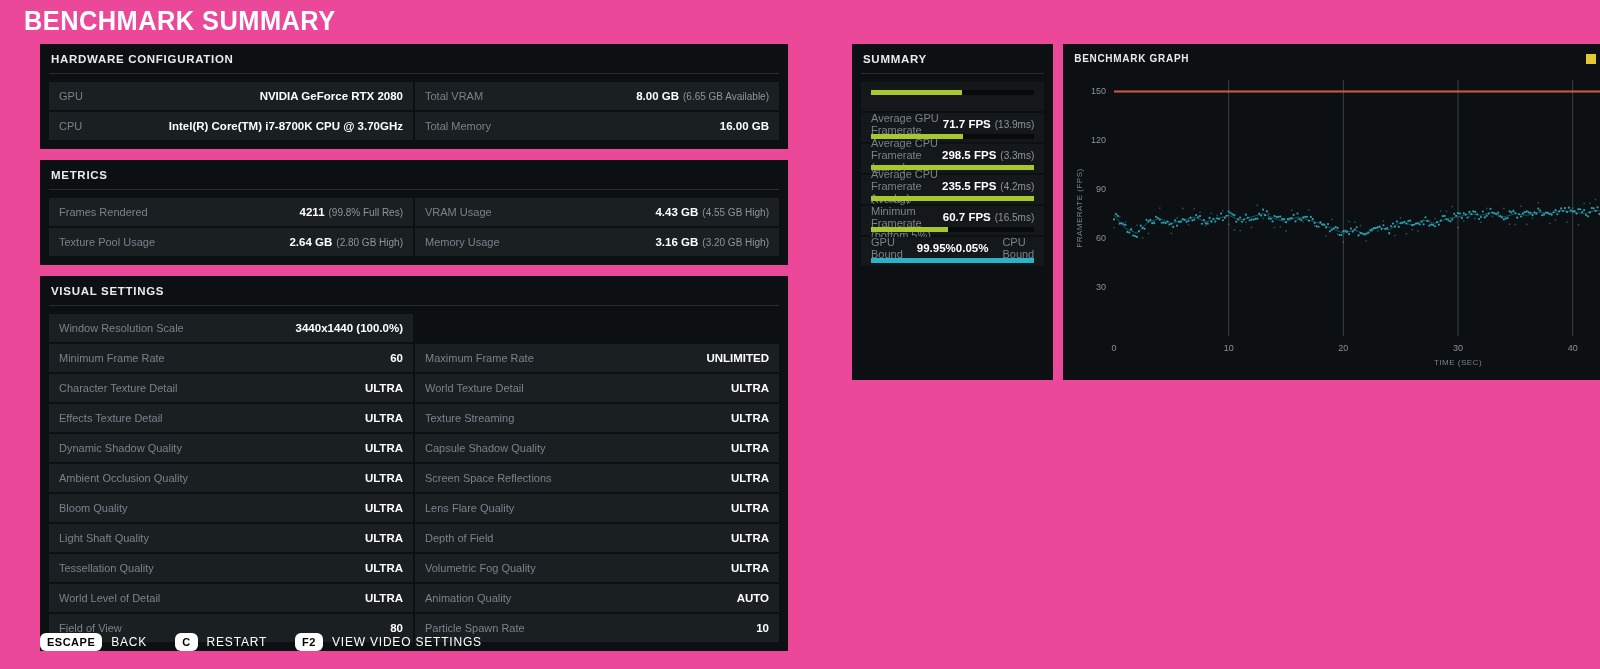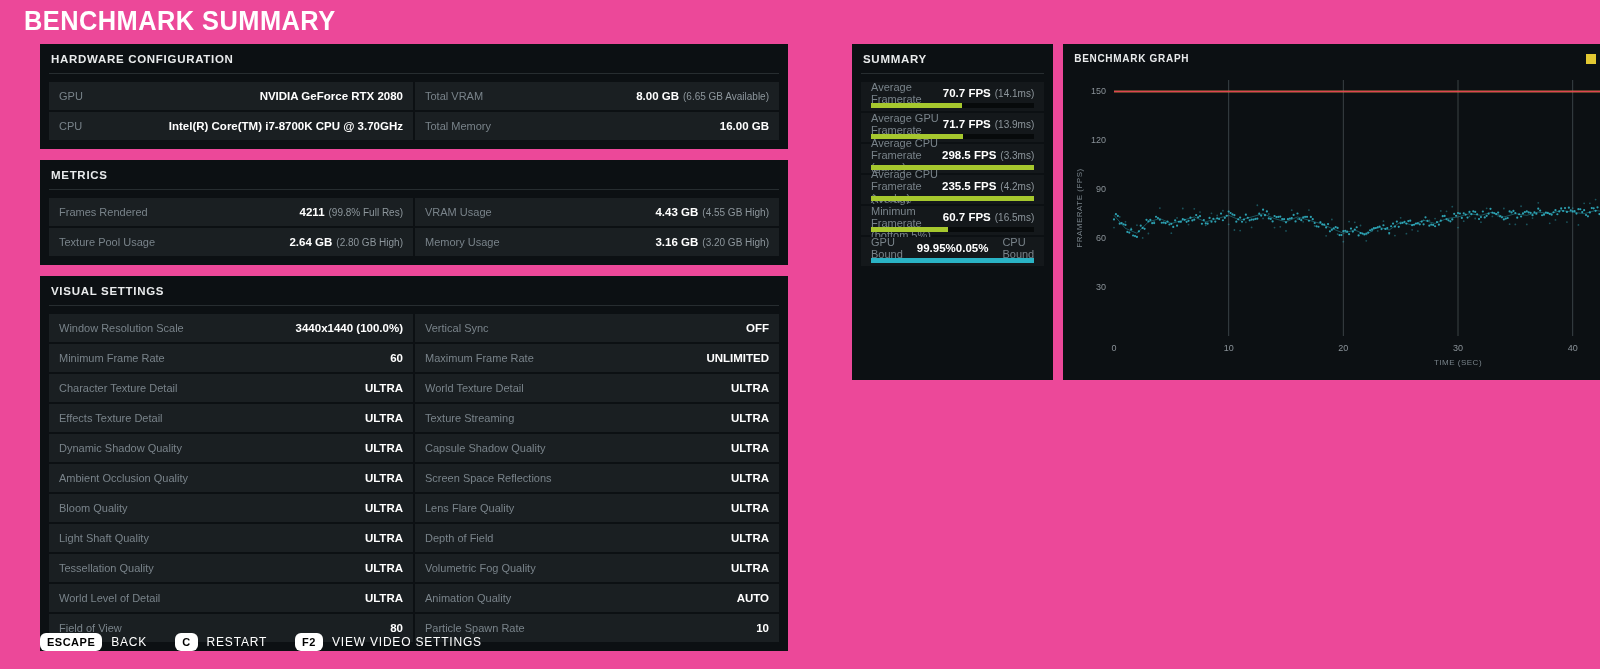--- a/index.html
+++ b/index.html
@@ -100,24 +100,20 @@
     </section>
 
     <section class="panel">
       <div class="panel-header">VISUAL SETTINGS</div>
       <div class="pair-rows">
           <div class="pair-row">
             <div class="cell">
               <span class="lbl">Window Resolution Scale</span>
               <span class="val">3440x1440 (100.0%)</span>
             </div>
-            <div class="cell">
-              <span class="lbl">Vertical Sync</span>
-              <span class="val">OFF</span>
-            </div>
           </div>
           <div class="pair-row">
             <div class="cell">
               <span class="lbl">Minimum Frame Rate</span>
               <span class="val">60</span>
             </div>
             <div class="cell">
               <span class="lbl">Maximum Frame Rate</span>
               <span class="val">UNLIMITED</span>
             </div>
@@ -214,24 +210,20 @@
           </div>
         </div>
     </section>
   </div>
 
   <div class="right-col">
     <section class="panel">
       <div class="panel-header">SUMMARY</div>
       <div class="sum-rows">
           <div class="sum-row">
-            <div class="sum-top">
-              <span class="sum-label">Average Framerate</span>
-              <span class="sum-value">70.7 FPS<span class="sum-ms">(14.1ms)</span></span>
-            </div>
             <div class="sum-bar">
               <div class="sum-fill" style="width: 55.5%; background: rgb(166, 200, 46);"></div>
             </div>
           </div>
           <div class="sum-row">
             <div class="sum-top">
               <span class="sum-label">Average GPU Framerate</span>
               <span class="sum-value">71.7 FPS<span class="sum-ms">(13.9ms)</span></span>
             </div>
             <div class="sum-bar">

